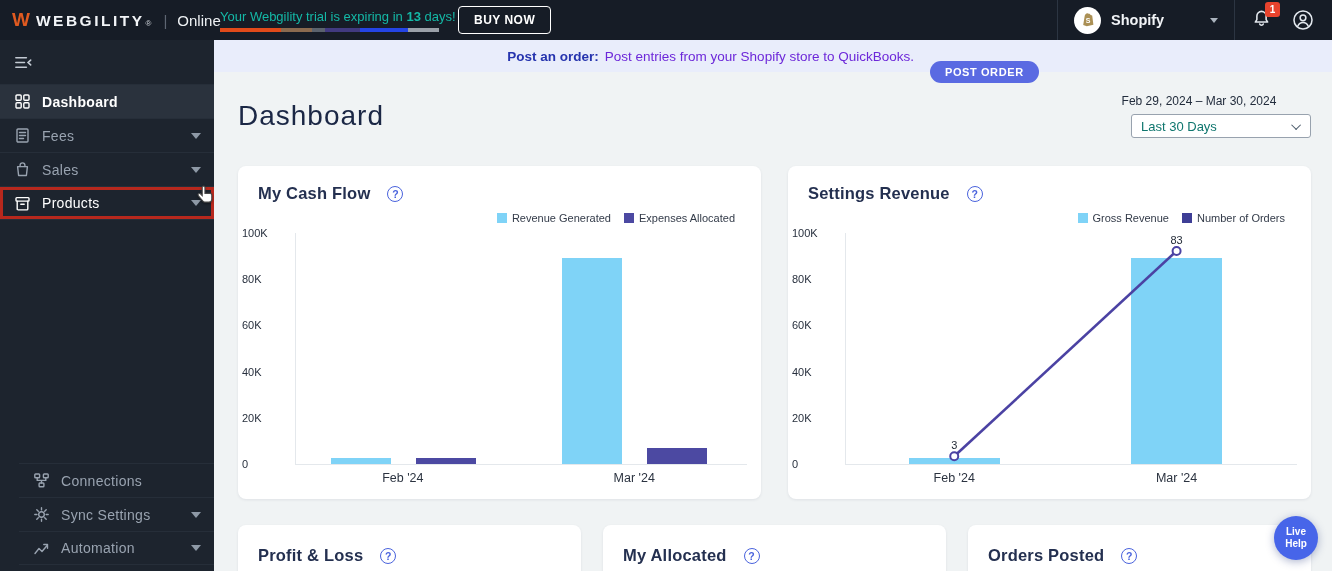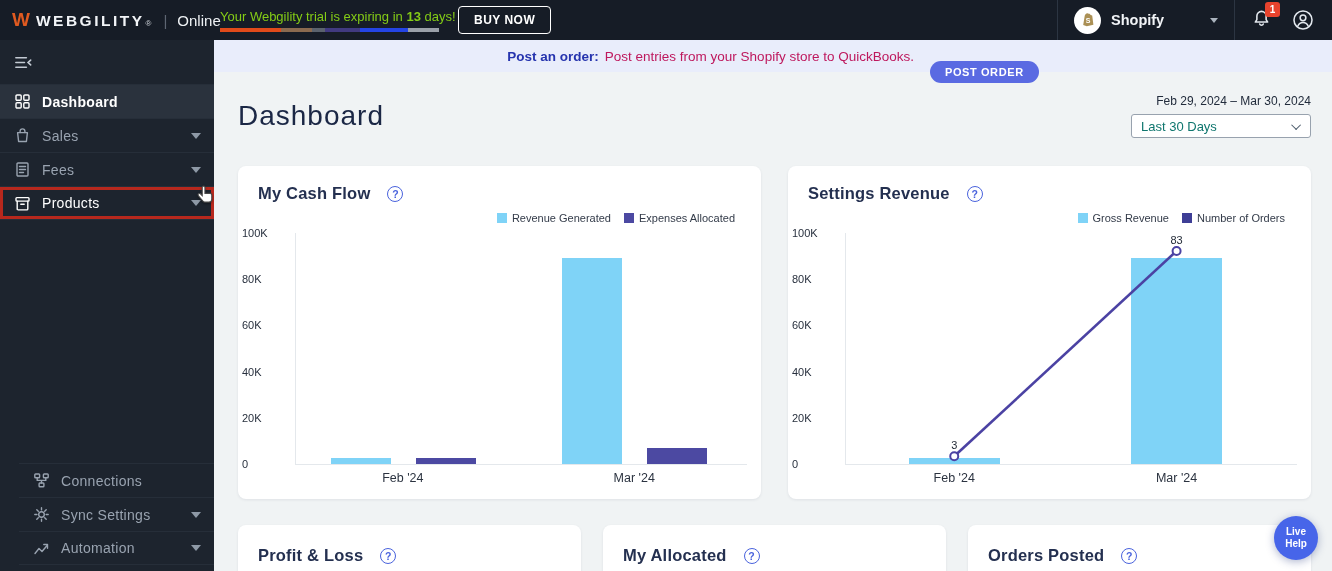--- a/index.html
+++ b/index.html
@@ -8,21 +8,21 @@
 
   
   .topbar { position:absolute; top:0; left:0; right:0; height:40px; background:#161c26; display:flex; align-items:center; color:#fff; z-index:20; }
   .logo-area { width:214px; flex:none; display:flex; align-items:baseline; padding-left:12px; }
   .w-mark { color:#e05a20; font-weight:800; font-size:19px; margin-right:6px; }
   .brand { font-weight:700; font-size:15.5px; letter-spacing:2.5px; color:#f2f4f7; }
   .reg { font-size:8px; vertical-align:super; color:#cfd4da; margin-left:1px; }
   .sep { color:#5e6673; margin:0 10px 0 12px; font-weight:300; font-size:15px; }
   .online { font-size:15px; color:#eef1f4; }
   .trial-block { margin-left:6px; width:222px; display:flex; flex-direction:column; gap:4px; }
-  .trial-msg { font-size:13px; white-space:nowrap; color:#84cc16; }
+  .trial-msg { font-size:13px; white-space:nowrap; color:#14b8a6; }
   .trial-msg b { font-weight:800; }
   .trial-bar { height:4px; width:219px; background:linear-gradient(90deg,
       #e04a1a 0%, #e04a1a 28%, #8a6a4f 28%, #8a6a4f 42%, #5a626d 42%, #5a626d 48%,
       #413a80 48%, #413a80 64%, #2444e4 64%, #2444e4 86%, #9aa0a8 86%, #9aa0a8 100%); }
   .buy-btn { margin-left:16px; border:1px solid #fff; border-radius:4px; background:transparent; color:#fff;
       font-weight:700; font-size:12px; padding:6px 15px; letter-spacing:.5px; cursor:pointer; font-family:inherit; }
   .tb-right { margin-left:auto; display:flex; align-items:center; height:100%; }
   .store { display:flex; align-items:center; gap:10px; padding:0 16px; border-left:1px solid #2c3542; height:100%; width:177px; cursor:pointer; }
   .store-avatar { width:27px; height:27px; background:#fff; border-radius:50%; display:grid; place-items:center; flex:none; }
   .store-name { font-size:14.5px; font-weight:600; color:#f2f4f7; }
@@ -45,27 +45,27 @@
   .side-label { flex:1; letter-spacing:.3px; }
   .chev-down { width:0; height:0; border-left:5px solid transparent; border-right:5px solid transparent; border-top:6px solid #8e99a6; flex:none; }
   .spacer { flex:1; }
   .nav-bottom { margin-bottom:6px;padding-left:19px; }
   .nav-bottom .side-item:last-child { border-bottom:1px solid #262e39; }
 
   
   .main { position:absolute; left:214px; top:40px; right:0; bottom:0; background:#f0f3f4; overflow:hidden; }
   .banner { height:32px; background:#e9edfb; display:flex; align-items:center; justify-content:center; gap:6px; font-size:13.5px; }
   .banner-bold { color:#2634ae; font-weight:700; }
-  .banner-text { color:#be185d; }
+  .banner-text { color:#6d28d9; }
   .post-btn { margin-left:10px; background:#5a6ae2; color:#fff; border:none; border-radius:12px; font-size:11px;
       font-weight:700; padding:5px 15px; letter-spacing:.6px; cursor:pointer; font-family:inherit;margin-top:32px; }
   .content { padding:0 21px 0 24px; }
   .page-head { display:flex; margin-top:22px; align-items:flex-start; }
   .page-title { font-size:28px; font-weight:400; color:#1b2745; letter-spacing:1px; margin-top:6px; }
-  .head-right { margin-left:auto; display:flex; flex-direction:column; align-items:flex-end; gap:6px; }
+  .head-right { margin-left:auto; display:flex; flex-direction:column; align-items:center; gap:6px; }
   .date-range { font-size:12px; color:#222c3c; }
   .dropdown { width:180px; height:24px; background:#fff; border:1px solid #98a2ae; border-radius:3px; display:flex;
       align-items:center; justify-content:space-between; padding:0 9px; font-size:13px; color:#0f766e; cursor:pointer;margin-left:44px; }
   .dd-chev { width:7px; height:7px; border-left:1.6px solid #4a5a6a; border-bottom:1.6px solid #4a5a6a; transform:rotate(-45deg) translateY(-2px); }
 
   .charts-row { display:flex; gap:27px; margin-top:28px; }
   .card { background:#fff; border-radius:8px; box-shadow:0 1px 3px rgba(20,30,60,.08); }
   .chart-card { width:523px; height:333px; flex:none; padding-top:18px; }
   .card-head { display:flex; align-items:center; gap:17px; padding:0 20px; }
   .card-title { font-size:16.5px; font-weight:700; color:#243050; letter-spacing:.2px; }
@@ -156,35 +156,35 @@
             <rect x="9.8" y="2" width="5.2" height="5.2" rx="1"></rect>
             <rect x="2" y="9.8" width="5.2" height="5.2" rx="1"></rect>
             <rect x="9.8" y="9.8" width="5.2" height="5.2" rx="1"></rect>
           </svg>
         </span>
         <span class="side-label">Dashboard</span>
       </div>
       <div class="side-item">
         <span class="side-icon">
           <svg width="17" height="17" viewBox="0 0 17 17" fill="none" stroke="currentColor" stroke-width="1.4" stroke-linecap="round" stroke-linejoin="round">
+            <rect x="3" y="2" width="11" height="13" rx="1"></rect>
+            <path d="M5.5 5.5h6M5.5 8.5h6M5.5 11.5h4"></path>
+          </svg>
+        </span>
+        <span class="side-label">Fees</span>
+        <span class="chev-down"></span>
+      </div>
+      <div class="side-item">
+        <span class="side-icon">
+          <svg width="17" height="17" viewBox="0 0 17 17" fill="none" stroke="currentColor" stroke-width="1.4" stroke-linecap="round" stroke-linejoin="round">
             <path d="M3.6 5.6h9.8l-1 8.9H4.6z"></path>
             <path d="M6.1 5.6V4.3a2.4 2.4 0 0 1 4.8 0v1.3"></path>
           </svg>
         </span>
         <span class="side-label">Sales</span>
-        <span class="chev-down"></span>
-      </div>
-      <div class="side-item">
-        <span class="side-icon">
-          <svg width="17" height="17" viewBox="0 0 17 17" fill="none" stroke="currentColor" stroke-width="1.4" stroke-linecap="round" stroke-linejoin="round">
-            <rect x="3" y="2" width="11" height="13" rx="1"></rect>
-            <path d="M5.5 5.5h6M5.5 8.5h6M5.5 11.5h4"></path>
-          </svg>
-        </span>
-        <span class="side-label">Fees</span>
         <span class="chev-down"></span>
       </div>
       <div class="side-item hl">
         <span class="side-icon">
           <svg width="17" height="17" viewBox="0 0 17 17" fill="none" stroke="currentColor" stroke-width="1.4" stroke-linecap="round" stroke-linejoin="round">
             <rect x="2" y="2.6" width="13" height="3.5" rx="0.8"></rect>
             <path d="M3.2 6.3v7.6a1 1 0 0 0 1 1h8.6a1 1 0 0 0 1-1V6.3"></path>
             <path d="M6.8 9.2h3.4"></path>
           </svg>
         </span>

